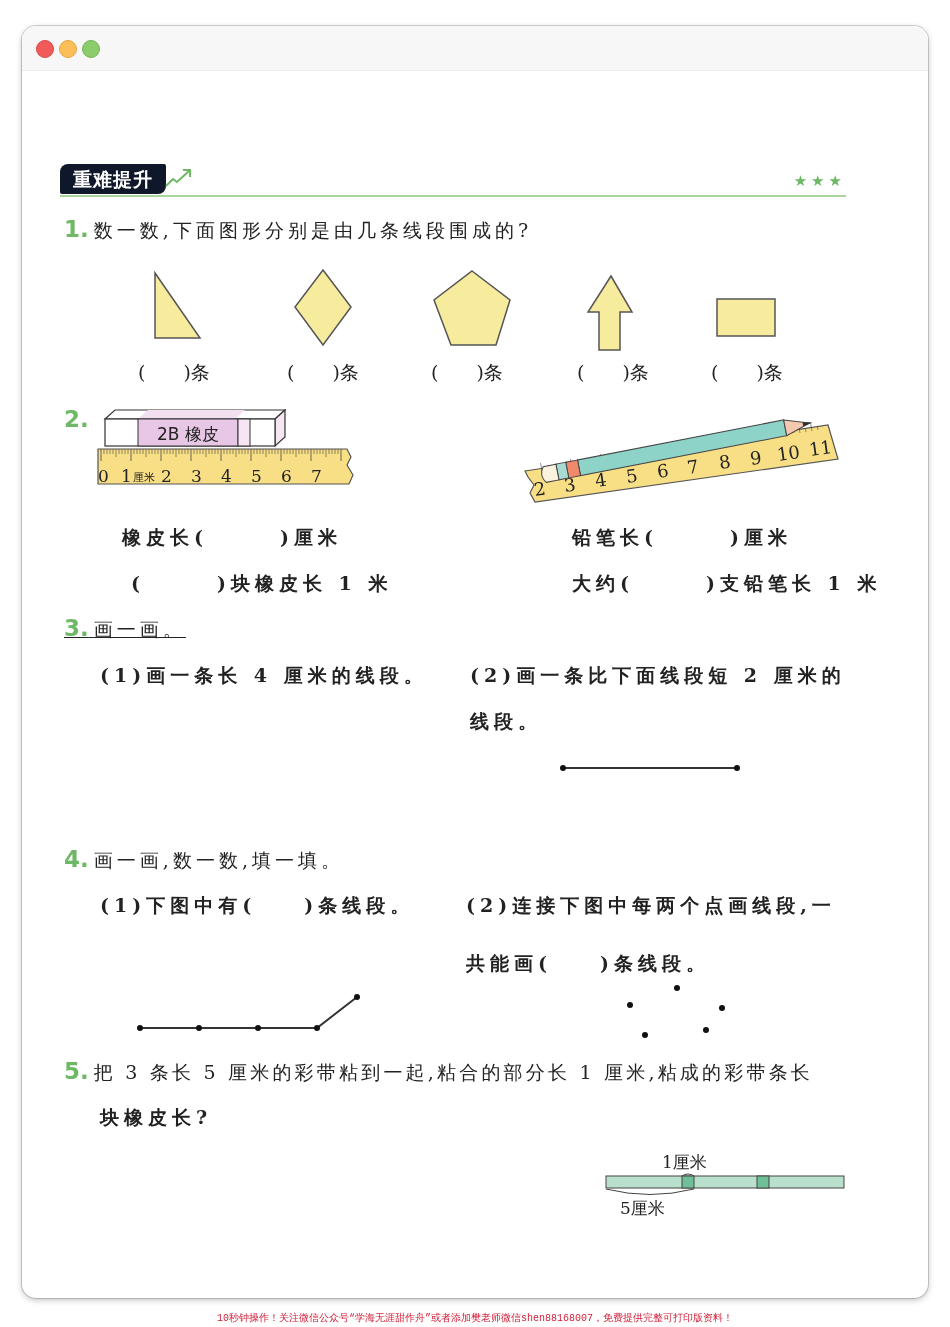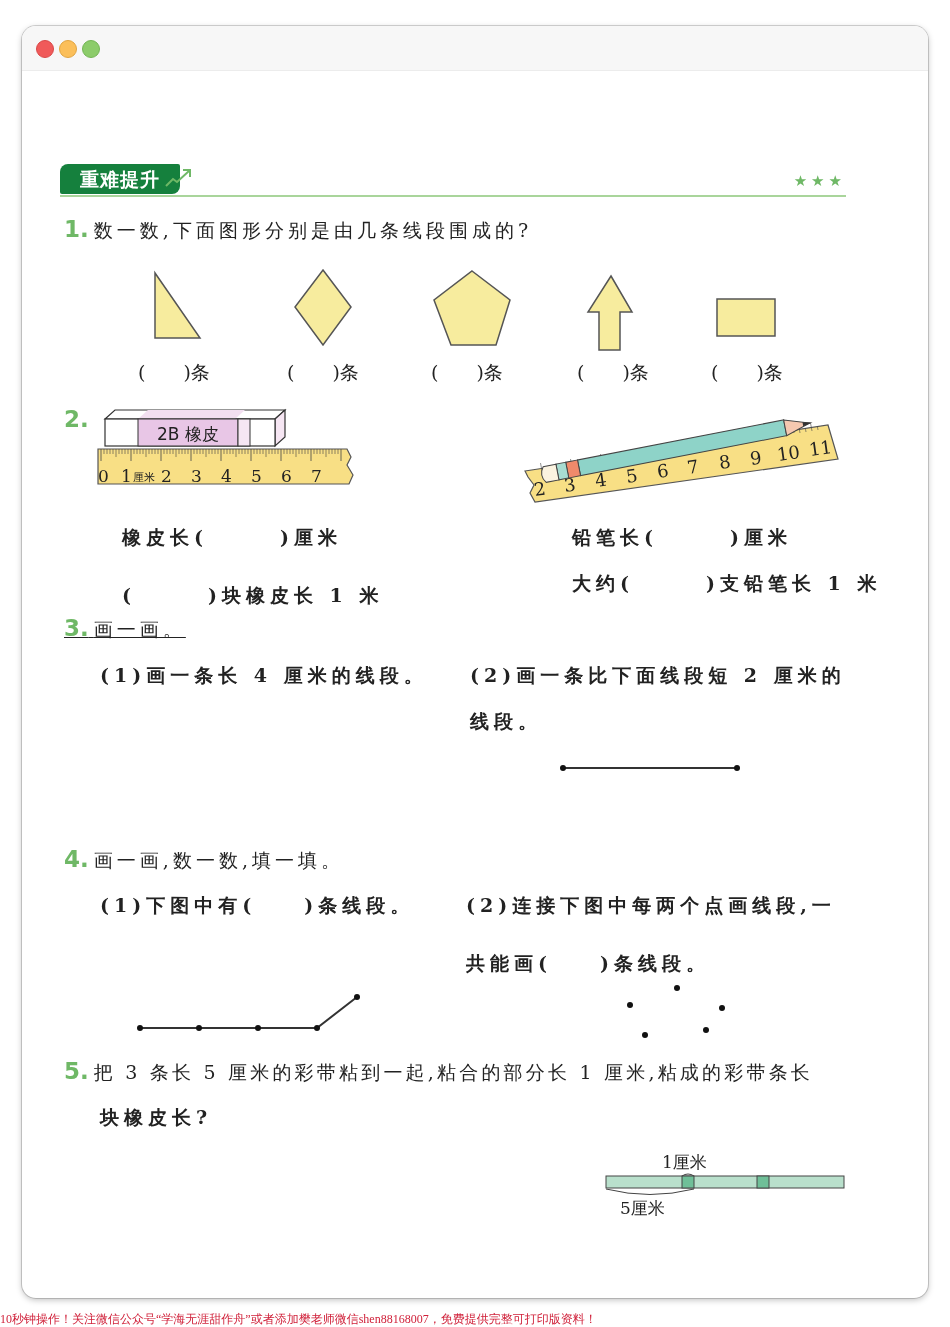--- a/index.html
+++ b/index.html
@@ -18,40 +18,40 @@
     background:#f7f7f7; border-bottom:1px solid #ececec;
   }
   .dot { position:absolute; top:14px; width:18px; height:18px; border-radius:50%; }
   .dot.red { left:14px; background:#f05a5a; border:1px solid #d94848; box-sizing:border-box; }
   .dot.yellow { left:37px; background:#fbbf5a; border:1px solid #e0a440; box-sizing:border-box; }
   .dot.green { left:60px; background:#8ccc6a; border:1px solid #73b554; box-sizing:border-box; }
 
   .abs { position:absolute; }
   .section-header { position:absolute; left:60px; top:162px; width:786px; height:36px; }
   .section-badge {
-    position:absolute; left:0; top:2px; height:30px; padding:0 20px;
-    background:#15803d; color:#fff; border-radius:8px 2px 8px 2px;
+    position:absolute; left:0; top:2px; height:30px; padding:0 13px;
+    background:#0f172a; color:#fff; border-radius:8px 2px 8px 2px;
     font-family:"DejaVu Sans","Liberation Sans",sans-serif; font-weight:bold; font-size:19px;
     line-height:30px; letter-spacing:1px;
   }
   .section-rule { position:absolute; left:0; right:0; top:33px; height:2px; background:#a9d59b; }
   .stars { position:absolute; right:0; top:10px; color:#6fb866; font-size:15px; letter-spacing:4px; font-family:"DejaVu Sans",sans-serif; }
   .trend { position:absolute; left:104px; top:4px; }
 
   .qnum {
     font-family:"DejaVu Sans","Liberation Sans",sans-serif; color:#6fb866; font-size:23px; font-weight:bold;
   }
   .qtext { font-size:19px; letter-spacing:4px; }
   .line-text { position:absolute; font-size:19px; letter-spacing:5px; white-space:nowrap;font-weight:bold; }
 
   .blank-label { position:absolute; font-size:19px; white-space:nowrap; }
 
   .footer-note {
-    position:absolute; left:0; right:0; top:1311px; text-align:left;
-    color:#d0213a; font-size:12px; font-family:Liberation Serif, serif;
+    position:absolute; left:0; right:0; top:1311px; text-align:center;
+    color:#d0213a; font-size:10px; font-family:Liberation Mono, monospace;
   }
 </style>
 </head>
 <body>
 
 <div class="window">
   <div class="titlebar">
     <div class="dot red"></div>
     <div class="dot yellow"></div>
     <div class="dot green"></div>
@@ -163,21 +163,21 @@
     <rect x="55" y="35" width="210" height="16" fill="#8ed3c8" stroke="#444" stroke-width="1"></rect>
     <polygon points="265,35 290,43 265,51" fill="#f5c8b0" stroke="#444" stroke-width="1"></polygon>
     <polygon points="283,41 293,43 283,45" fill="#333"></polygon>
     <rect x="43" y="35" width="12" height="16" fill="#f08a6b" stroke="#444" stroke-width="1"></rect>
     <rect x="33" y="35" width="10" height="16" fill="#a8dcd2" stroke="#444" stroke-width="1"></rect>
     <path d="M33,35 L20,35 Q14,43 20,51 L33,51 Z" fill="#fbf3e0" stroke="#444" stroke-width="1"></path>
   </g>
 </svg>
 
 <div class="line-text" style="left:122px; top:525px;">橡皮长(　　　)厘米</div>
-<div class="line-text" style="left:122px; top:571px;margin-top:12px;">(　　　)块橡皮长 1 米</div>
+<div class="line-text" style="left:131px; top:571px;">(　　　)块橡皮长 1 米</div>
 <div class="line-text" style="left:572px; top:525px;">铅笔长(　　　)厘米</div>
 <div class="line-text" style="left:572px; top:571px;">大约(　　　)支铅笔长 1 米</div>
 
 <div class="abs" style="left:64px; top:615px;text-decoration:underline;">
   <span class="qnum">3.</span>
   <span class="qtext">画一画。</span>
 </div>
 <div class="line-text" style="left:100px; top:663px;">(1)画一条长 4 厘米的线段。</div>
 <div class="line-text" style="left:470px; top:663px;">(2)画一条比下面线段短 2 厘米的</div>
 <div class="line-text" style="left:470px; top:709px;">线段。</div>

